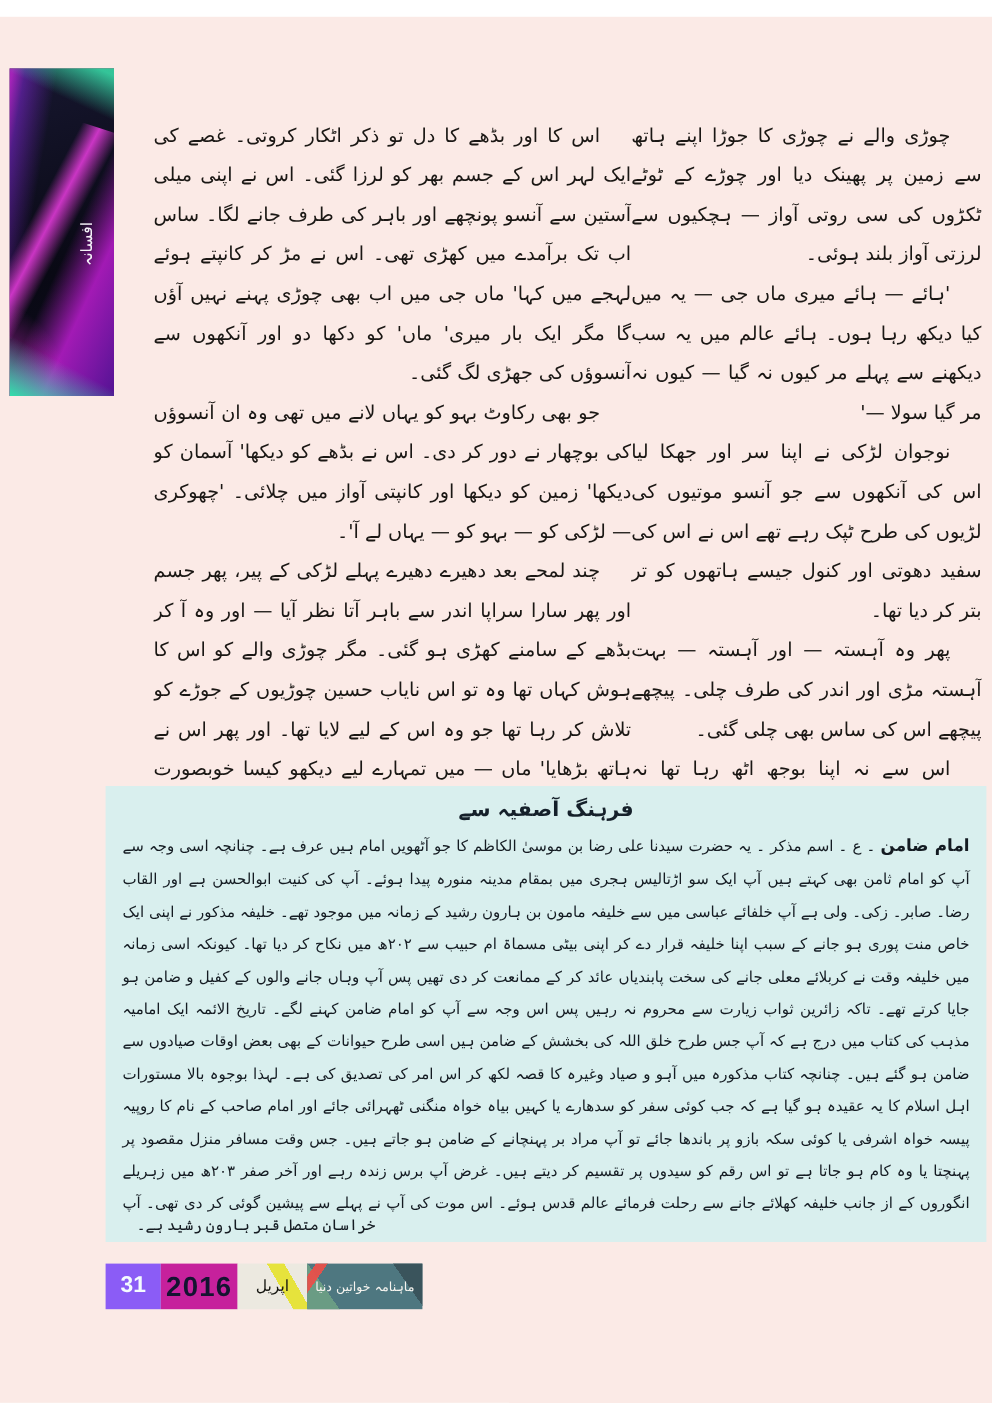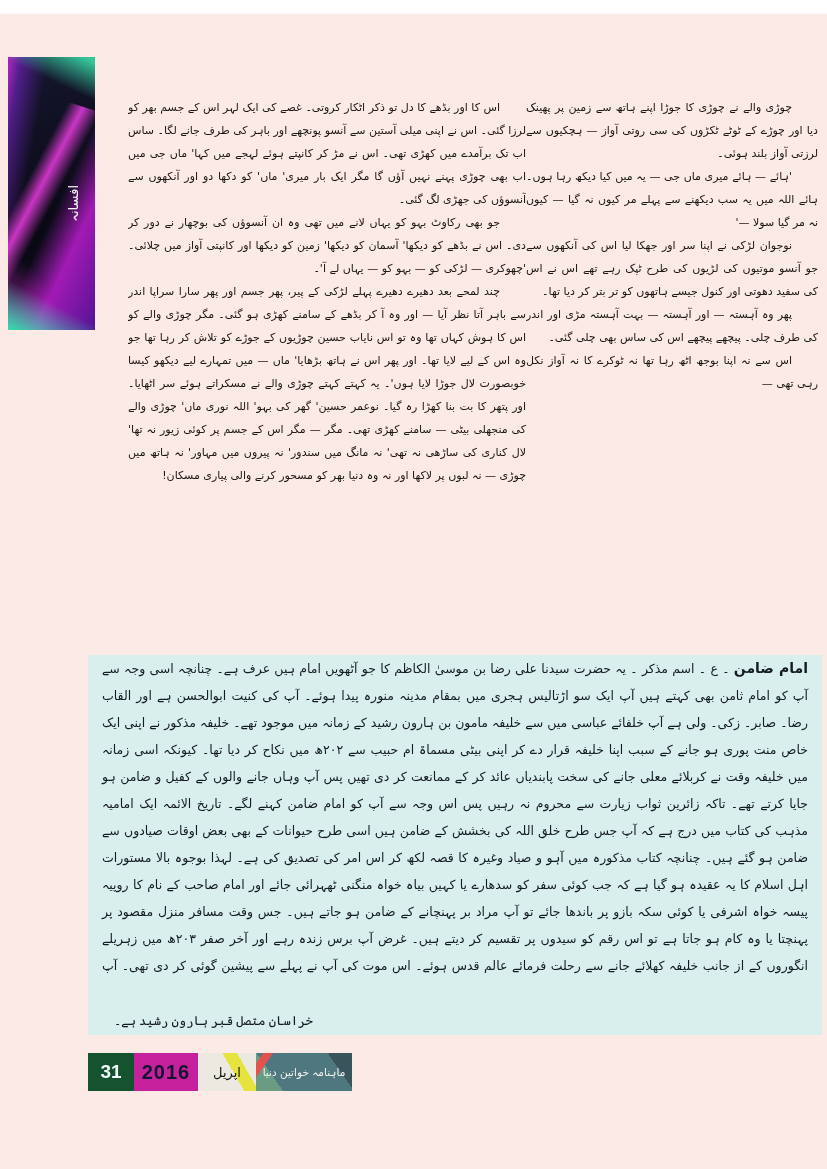--- a/index.html
+++ b/index.html
@@ -35,21 +35,21 @@
     color:#f4f2f8;font-size:13px;letter-spacing:2px;
   }
   
   .columns{
     position:absolute;left:113px;top:96px;width:705px;height:556px;
     display:flex;flex-direction:row-reverse;direction:rtl;
   }
   .col{overflow:hidden;direction:rtl;color:#1a1714;}
   .col p{
     margin:0;text-align:justify;text-indent:26px;
-    font-size:11px;line-height:23px;
+    font-size:16px;line-height:33px;
   }
   .col-right{width:398px;margin-left:15px;}
   .col-left{width:292px;}
   
   .section-box{
     position:absolute;left:88px;top:655px;width:734px;height:380px;
     background:#d9efee;overflow:hidden;
   }
   .section-heading{
     margin:6px 0 2px 0;text-align:center;direction:rtl;
@@ -63,26 +63,26 @@
   .section-lastline{
     position:absolute;left:26px;bottom:4px;direction:rtl;
     font-size:12.5px;line-height:20px;color:#141b22;text-align:center;font-family:Liberation Serif, serif;
   }
   
   .footer{
     position:absolute;left:88px;top:1053px;height:38px;display:flex;flex-direction:row;
   }
   .f-block{height:38px;display:flex;align-items:center;justify-content:center;}
   .f-page{
-    width:46px;background:#14532d;color:#f4fbff;
+    width:46px;background:#8b5cf6;color:#f4fbff;
     font-family:"Liberation Sans",sans-serif;font-weight:bold;font-size:19px;
   }
   .f-year{
     width:64px;background:#c6219c;color:#141430;
-    font-family:"Liberation Sans",sans-serif;font-weight:bold;font-size:20px;letter-spacing:1px;
+    font-family:"Liberation Sans",sans-serif;font-weight:bold;font-size:23px;letter-spacing:1px;
   }
   .f-month{
     width:58px;color:#14140f;font-size:13px;direction:rtl;
     background:
       linear-gradient(60deg, rgba(0,0,0,0) 58%, #e6e33c 58%, #e6e33c 76%, rgba(0,0,0,0) 76%),
       #ece9e0;
   }
   .f-mag{
     width:96px;color:#f6f4ef;font-size:10.5px;direction:rtl;white-space:nowrap;
     background:
@@ -104,30 +104,31 @@
 
 <div class="columns">
   <div class="col col-right">
       <p>اس کا اور بڈھے کا دل تو ذکر اٹکار کروتی۔ غصے کی ایک لہر اس کے جسم بھر کو لرزا گئی۔ اس نے اپنی میلی آستین سے آنسو پونچھے اور باہر کی طرف جانے لگا۔ ساس اب تک برآمدے میں کھڑی تھی۔ اس نے مڑ کر کانپتے ہوئے لہجے میں کہا' ماں جی میں اب بھی چوڑی پہنے نہیں آؤں گا مگر ایک بار میری' ماں' کو دکھا دو اور آنکھوں سے آنسوؤں کی جھڑی لگ گئی۔</p>
       <p>جو بھی رکاوٹ بہو کو یہاں لانے میں تھی وہ ان آنسوؤں کی بوچھار نے دور کر دی۔ اس نے بڈھے کو دیکھا' آسمان کو دیکھا' زمین کو دیکھا اور کانپتی آواز میں چلائی۔ 'چھوکری — لڑکی کو — بہو کو — یہاں لے آ'۔</p>
       <p>چند لمحے بعد دھیرے دھیرے پہلے لڑکی کے پیر، پھر جسم اور پھر سارا سراپا اندر سے باہر آتا نظر آیا — اور وہ آ کر بڈھے کے سامنے کھڑی ہو گئی۔ مگر چوڑی والے کو اس کا ہوش کہاں تھا وہ تو اس نایاب حسین چوڑیوں کے جوڑے کو تلاش کر رہا تھا جو وہ اس کے لیے لایا تھا۔ اور پھر اس نے ہاتھ بڑھایا' ماں — میں تمہارے لیے دیکھو کیسا خوبصورت لال جوڑا لایا ہوں'۔ یہ کہتے کہتے چوڑی والے نے مسکراتے ہوئے سر اٹھایا۔ اور پتھر کا بت بنا کھڑا رہ گیا۔ نوعمر حسین' گھر کی بہو' اللہ نوری ماں' چوڑی والے کی منجھلی بیٹی — سامنے کھڑی تھی۔ مگر — مگر اس کے جسم پر کوئی زیور نہ تھا' لال کناری کی ساڑھی نہ تھی' نہ مانگ میں سندور' نہ پیروں میں مہاور' نہ ہاتھ میں چوڑی — نہ لبوں پر لاکھا اور نہ وہ دنیا بھر کو مسحور کرنے والی پیاری مسکان!</p>
     </div>
   <div class="col col-left">
     <div>
         <p>چوڑی والے نے چوڑی کا جوڑا اپنے ہاتھ سے زمین پر پھینک دیا اور چوڑے کے ٹوٹے ٹکڑوں کی سی روتی آواز — ہچکیوں سے لرزتی آواز بلند ہوئی۔</p>
-        <p>'ہائے — ہائے میری ماں جی — یہ میں کیا دیکھ رہا ہوں۔ ہائے اللہ میں یہ سب دیکھنے سے پہلے مر کیوں نہ گیا — کیوں نہ مر گیا سولا —'</p>
+        <p>'ہائے — ہائے میری ماں جی — یہ میں کیا دیکھ رہا ہوں۔ ہائے عالم میں یہ سب دیکھنے سے پہلے مر کیوں نہ گیا — کیوں نہ مر گیا سولا —'</p>
         <p>نوجوان لڑکی نے اپنا سر اور جھکا لیا اس کی آنکھوں سے جو آنسو موتیوں کی لڑیوں کی طرح ٹپک رہے تھے اس نے اس کی سفید دھوتی اور کنول جیسے ہاتھوں کو تر بتر کر دیا تھا۔</p>
         <p>پھر وہ آہستہ — اور آہستہ — بہت آہستہ مڑی اور اندر کی طرف چلی۔ پیچھے پیچھے اس کی ساس بھی چلی گئی۔</p>
         <p>اس سے نہ اپنا بوجھ اٹھ رہا تھا نہ ٹوکرے کا نہ آواز نکل رہی تھی —</p>
       </div>
 
   </div>
 </div>
 
 <div class="section-box">
+  <h2 class="section-heading">فرہنگ آصفیہ سے</h2>
   <p class="section-body"><b>امام ضامن</b><span> ۔ ع ۔ اسم مذکر ۔ یہ حضرت سیدنا علی رضا بن موسیٰ الکاظم کا جو آٹھویں امام ہیں عرف ہے۔ چنانچہ اسی وجہ سے آپ کو امام ثامن بھی کہتے ہیں آپ ایک سو اڑتالیس ہجری میں بمقام مدینہ منورہ پیدا ہوئے۔ آپ کی کنیت ابوالحسن ہے اور القاب رضا۔ صابر۔ زکی۔ ولی ہے آپ خلفائے عباسی میں سے خلیفہ مامون بن ہارون رشید کے زمانہ میں موجود تھے۔ خلیفہ مذکور نے اپنی ایک خاص منت پوری ہو جانے کے سبب اپنا خلیفہ قرار دے کر اپنی بیٹی مسماۃ ام حبیب سے ۲۰۲ھ میں نکاح کر دیا تھا۔ کیونکہ اسی زمانہ میں خلیفہ وقت نے کربلائے معلی جانے کی سخت پابندیاں عائد کر کے ممانعت کر دی تھیں پس آپ وہاں جانے والوں کے کفیل و ضامن ہو جایا کرتے تھے۔ تاکہ زائرین ثواب زیارت سے محروم نہ رہیں پس اس وجہ سے آپ کو امام ضامن کہنے لگے۔ تاریخ الائمہ ایک امامیہ مذہب کی کتاب میں درج ہے کہ آپ جس طرح خلق اللہ کی بخشش کے ضامن ہیں اسی طرح حیوانات کے بھی بعض اوقات صیادوں سے ضامن ہو گئے ہیں۔ چنانچہ کتاب مذکورہ میں آہو و صیاد وغیرہ کا قصہ لکھ کر اس امر کی تصدیق کی ہے۔ لہذا بوجوہ بالا مستورات اہل اسلام کا یہ عقیدہ ہو گیا ہے کہ جب کوئی سفر کو سدھارے یا کہیں بیاہ خواہ منگنی ٹھہرائی جائے اور امام صاحب کے نام کا روپیہ پیسہ خواہ اشرفی یا کوئی سکہ بازو پر باندھا جائے تو آپ مراد بر پہنچانے کے ضامن ہو جاتے ہیں۔ جس وقت مسافر منزل مقصود پر پہنچتا یا وہ کام ہو جاتا ہے تو اس رقم کو سیدوں پر تقسیم کر دیتے ہیں۔ غرض آپ برس زندہ رہے اور آخر صفر ۲۰۳ھ میں زہریلے انگوروں کے از جانب خلیفہ کھلائے جانے سے رحلت فرمائے عالم قدس ہوئے۔ اس موت کی آپ نے پہلے سے پیشین گوئی کر دی تھی۔ آپ کا مزار پر انوار شہر طوس واقع</span></p>
   <div class="section-lastline">خراسان متصل قبر ہارون رشید ہے۔</div>
 </div>
 
 <div class="footer">
   <div class="f-block f-page">31</div>
   <div class="f-block f-year">2016</div>
   <div class="f-block f-month">اپریل</div>
   <div class="f-block f-mag">ماہنامہ خواتین دنیا</div>
 </div>

